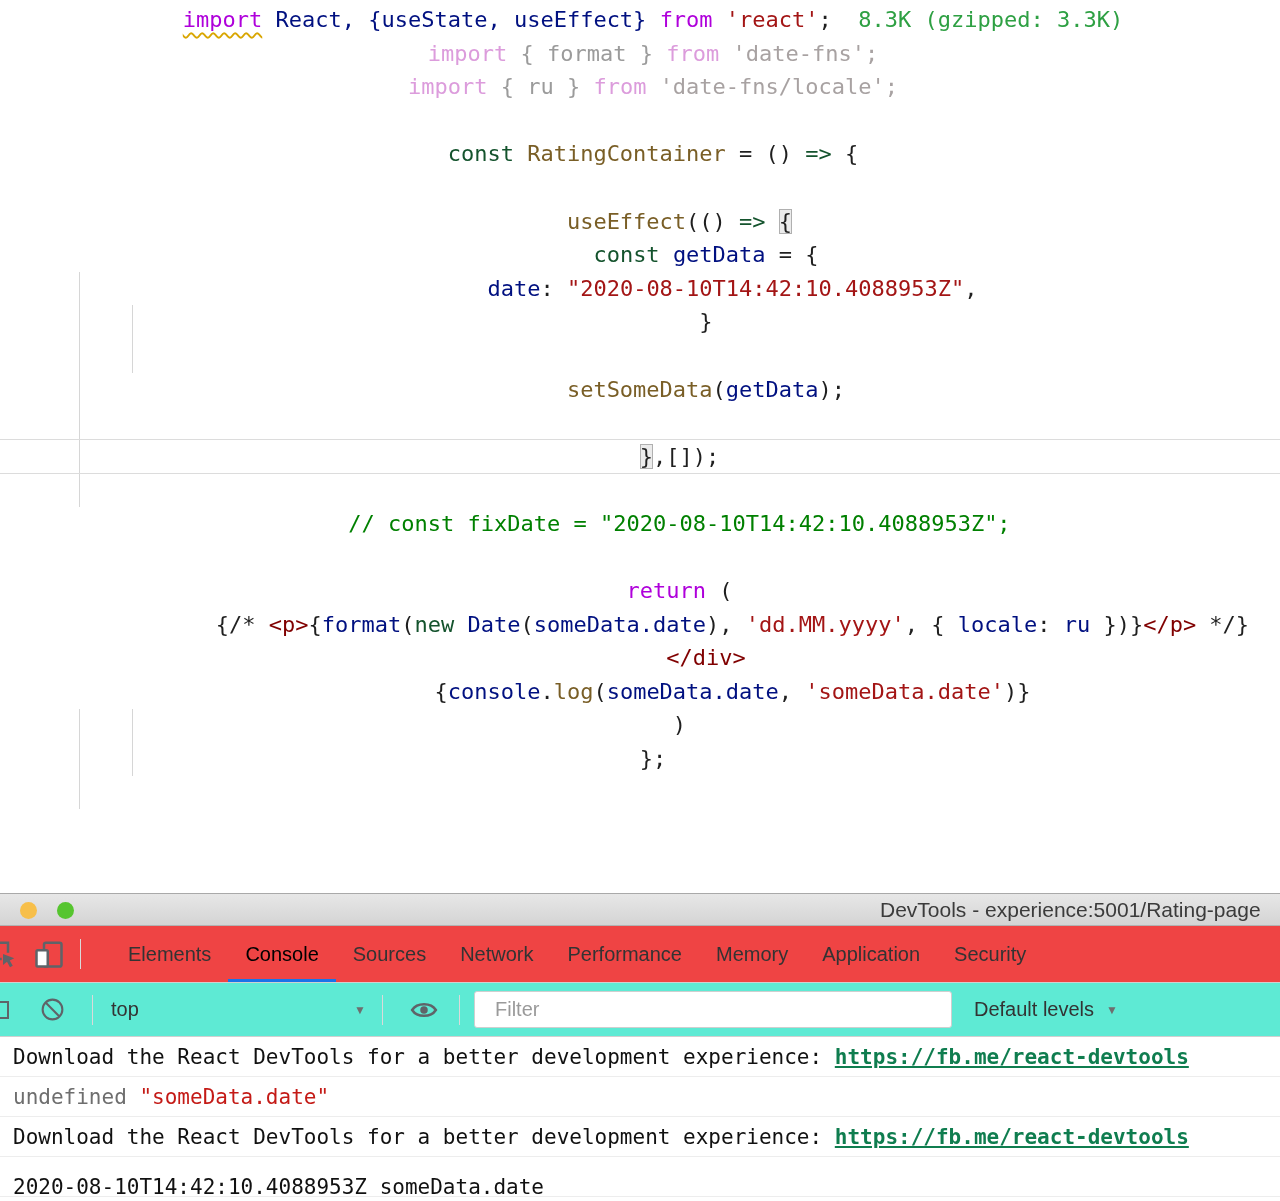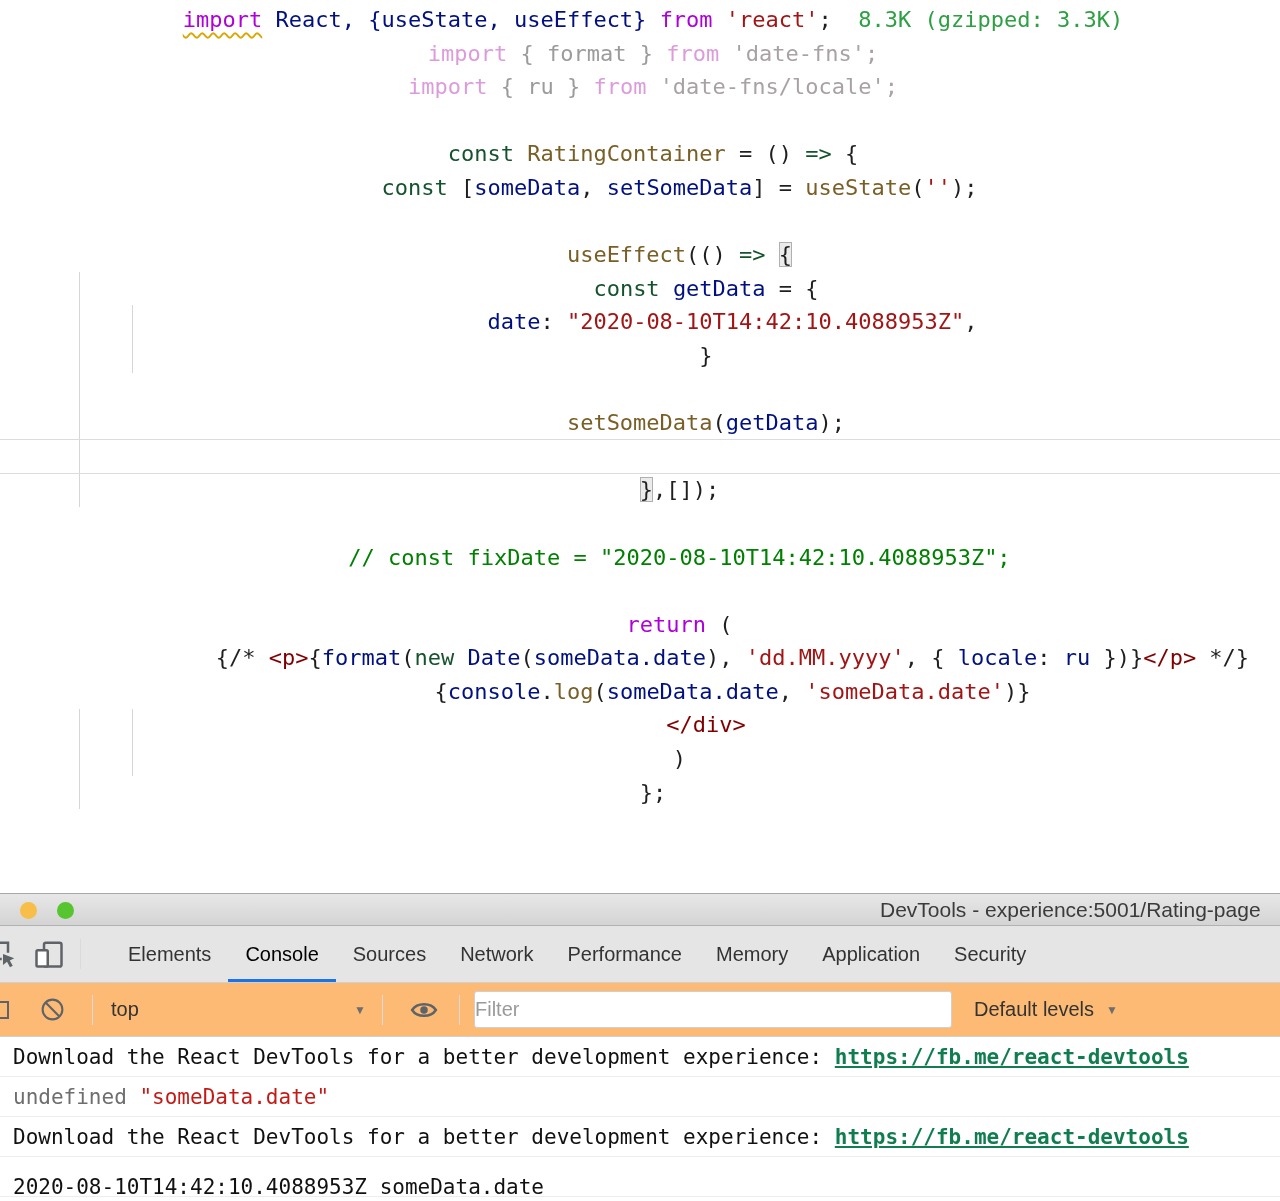--- a/index.html
+++ b/index.html
@@ -27,35 +27,35 @@
   .hl{background:#ebebeb;outline:1px solid #b0b0b0;outline-offset:-1px;}
   .guide{position:absolute;width:1px;background:#d6d6d6;}
   .current-line{position:absolute;left:0;right:0;border-top:1px solid #dcdcdc;border-bottom:1px solid #dcdcdc;}
 
   
   .titlebar{height:33px;background:linear-gradient(#e7e7e7,#d4d4d4);border-top:1px solid #a9a9a9;
             border-bottom:1px solid #b2b2b2;position:relative;}
   .light{position:absolute;top:8px;width:17px;height:17px;border-radius:50%;display:inline-block;}
   .title-text{position:absolute;left:880px;top:4px;font-size:21px;color:#3b3b3b;white-space:nowrap;}
 
-  .tabbar{height:57px;background:#e5e5e5;border-bottom:1px solid #d0d0d0;display:flex;align-items:center;position:relative;}
+  .tabbar{height:57px;background:#ef4444;border-bottom:1px solid #d0d0d0;display:flex;align-items:center;position:relative;}
   .icon{display:inline-flex;align-items:center;justify-content:center;color:#5f6368;}
   .clip-left{margin-left:-12px;}
   .vsep{width:1px;height:30px;background:#dadada;flex:none;}
   .tabstrip{display:flex;height:100%;margin-left:30px;}
   .tab{height:100%;display:flex;align-items:center;padding:0 17px;font-size:20px;color:#333;white-space:nowrap;cursor:default;}
   .tab.selected{color:#000;box-shadow:inset 0 -3px 0 #1a73e8;}
 
-  .console-toolbar{height:54px;display:flex;align-items:center;background:#fdba74;border-bottom:1px solid #d0d0d0;overflow:hidden;}
+  .console-toolbar{height:54px;display:flex;align-items:center;background:#5eead4;border-bottom:1px solid #d0d0d0;overflow:hidden;}
   .sq-icon{width:18px;height:18px;border:2px solid #5f6368;margin-left:-9px;flex:none;}
   .dd{display:flex;align-items:center;font-size:20px;color:#333;}
   .dd-context{margin-left:18px;width:255px;justify-content:space-between;}
   .caret{font-size:12px;color:#6e6e6e;line-height:1;}
   .filter-input{width:478px;height:37px;border:1px solid #cfcfcf;border-radius:3px;font-size:20px;
-                padding:0 0;color:#333;margin-left:14px;font-family:"Liberation Sans",sans-serif;outline:none;}
+                padding:0 20px;color:#333;margin-left:14px;font-family:"Liberation Sans",sans-serif;outline:none;}
   .filter-input::placeholder{color:#9a9a9a;}
 
   .console-row{height:40px;display:flex;align-items:center;padding:0 13px;border-bottom:1px solid #ededed;
                font-family:"DejaVu Sans Mono",monospace;font-size:21px;white-space:pre;overflow:hidden;}
   .m-bold{font-weight:normal;color:#111;}
   .m-link{font-weight:bold;color:#0f7d4f;text-decoration:underline;cursor:pointer;}
   .m-gray{color:#6e6e6e;}
   .m-str{color:#c41a16;}
   .m-plain{color:#111;margin-top:20px;}
 </style>
@@ -66,37 +66,36 @@
     <div class="guide" style="left: calc(4ch + 26px); top: 271.8px; height: 235.2px;"></div>
     <div class="guide" style="left: calc(8ch + 26px); top: 305.4px; height: 67.2px;"></div>
     <div class="guide" style="left: calc(4ch + 26px); top: 708.6px; height: 100.8px;"></div>
     <div class="guide" style="left: calc(8ch + 26px); top: 708.6px; height: 67.2px;"></div>
     <div class="current-line" style="top: 438.8px; height: 35.6px;"></div>
     <div class="code-line"><span class="kw2 sq">import</span><span class="plain"> </span><span class="var">React, {useState, useEffect}</span><span class="plain"> </span><span class="kw2">from</span><span class="plain"> </span><span class="str">'react'</span><span class="plain">;</span><span class="plain">  </span><span class="cost">8.3K (gzipped: 3.3K)</span></div>
     <div class="code-line"><span class="fkw">import</span><span class="fplain"> { format } </span><span class="fkw">from</span><span class="fplain"> </span><span class="fstr">'date-fns';</span></div>
     <div class="code-line"><span class="fkw">import</span><span class="fplain"> { ru } </span><span class="fkw">from</span><span class="fplain"> </span><span class="fstr">'date-fns/locale';</span></div>
     <div class="code-line"></div>
     <div class="code-line"><span class="kw">const</span><span class="plain"> </span><span class="fn">RatingContainer</span><span class="plain"> = () </span><span class="kw">=&gt;</span><span class="plain"> {</span></div>
-    <div class="code-line"><span class="plain">    </span><span class="kw">const</span><span class="plain"> [</span><span class="var">someData</span><span class="plain">, </span><span class="var">setSomeData</span><span class="plain">] = </span><span class="fn">useState</span><span class="plain">(</span><span class="str">''</span><span class="plain">);</span></div>
     <div class="code-line"></div>
     <div class="code-line"><span class="plain">    </span><span class="fn">useEffect</span><span class="plain">(() </span><span class="kw">=&gt;</span><span class="plain"> </span><span class="plain hl">{</span></div>
     <div class="code-line"><span class="plain">        </span><span class="kw">const</span><span class="plain"> </span><span class="var">getData</span><span class="plain"> = {</span></div>
     <div class="code-line"><span class="plain">            </span><span class="var">date</span><span class="plain">: </span><span class="str">"2020-08-10T14:42:10.4088953Z"</span><span class="plain">,</span></div>
     <div class="code-line"><span class="plain">        }</span></div>
     <div class="code-line"></div>
     <div class="code-line"><span class="plain">        </span><span class="fn">setSomeData</span><span class="plain">(</span><span class="var">getData</span><span class="plain">);</span></div>
     <div class="code-line"></div>
     <div class="code-line"><span class="plain">    </span><span class="plain hl">}</span><span class="plain">,[]);</span></div>
     <div class="code-line"></div>
     <div class="code-line"><span class="plain">    </span><span class="comment">// const fixDate = "2020-08-10T14:42:10.4088953Z";</span></div>
     <div class="code-line"></div>
     <div class="code-line"><span class="plain">    </span><span class="kw2">return</span><span class="plain"> (</span></div>
     <div class="code-line"><span class="plain">            </span><span class="plain">{/* </span><span class="tag">&lt;p&gt;</span><span class="plain">{</span><span class="var">format</span><span class="plain">(</span><span class="kw">new</span><span class="plain"> </span><span class="var">Date</span><span class="plain">(</span><span class="var">someData.date</span><span class="plain">), </span><span class="str">'dd.MM.yyyy'</span><span class="plain">, { </span><span class="var">locale</span><span class="plain">: </span><span class="var">ru</span><span class="plain"> })}</span><span class="tag">&lt;/p&gt;</span><span class="plain"> */}</span></div>
+    <div class="code-line"><span class="plain">        </span><span class="tag">&lt;/div&gt;</span></div>
     <div class="code-line"><span class="plain">            </span><span class="plain">{</span><span class="var">console</span><span class="plain">.</span><span class="fn">log</span><span class="plain">(</span><span class="var">someData.date</span><span class="plain">, </span><span class="str">'someData.date'</span><span class="plain">)}</span></div>
-    <div class="code-line"><span class="plain">        </span><span class="tag">&lt;/div&gt;</span></div>
     <div class="code-line"><span class="plain">    )</span></div>
     <div class="code-line"><span class="plain">};</span></div>
   </div>
 
 <div>
 
   <div class="titlebar">
     <span class="light" style="left: 20px; background: rgb(247, 191, 74);"></span>
     <span class="light" style="left: 57px; background: rgb(86, 197, 47);"></span>
     <span class="title-text">DevTools - experience:5001/Rating-page</span>

